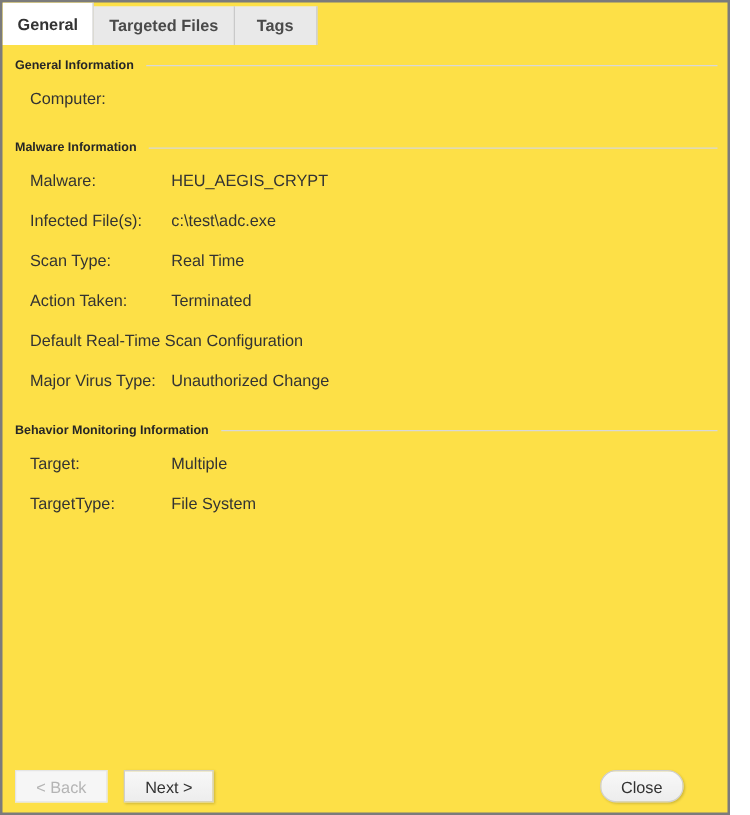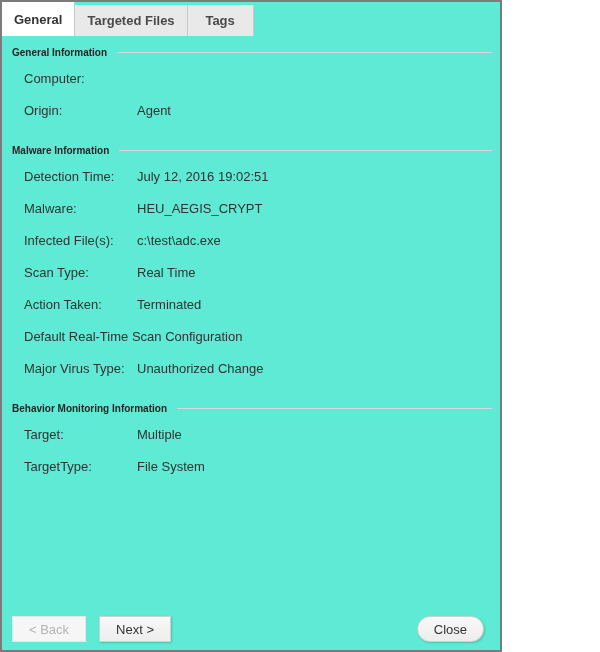--- a/index.html
+++ b/index.html
@@ -1,21 +1,21 @@
 <!DOCTYPE html>
 <html><head>
 <meta charset="utf-8">
 <style>
   html,body { margin:0; padding:0; background:#fff; }
   .dialog {
     position:relative;
-    width:502px; height:652px;
+    width:584px; height:652px;
     box-sizing:border-box;
     border:2px solid #7b7b7b;
-    background:#5eead4;
+    background:#fde047;
     font-family:"Liberation Sans","DejaVu Sans",sans-serif;
     color:#333;
     overflow:hidden;
   }
   
   .tabbar { display:flex; height:34px; }
   .tab {
     display:flex; align-items:center; justify-content:center;
     min-width:66px; padding:0 12px; box-sizing:border-box;
     font-size:13px; font-weight:bold; color:#4a4a4a;
@@ -41,21 +41,21 @@
   .row .value { color:#333; display:flex; align-items:center; }
   a.link { color:#3a6eb5; text-decoration:none; cursor:pointer; }
   .redacted {
     display:inline-block; width:128px; height:16px; margin-right:7px;
     border-radius:2px;
     background:repeating-linear-gradient(90deg,#d8d8d8 0 12px,#efefef 12px 24px);
     filter:blur(2px);
   }
   
   .footer {
-    position:absolute; left:10px; right:16px; bottom:8px;
+    position:absolute; left:10px; right:35px; bottom:8px;
     display:flex; align-items:center;
   }
   .btn {
     height:26px; padding:0 16px;
     font-size:13px; font-family:inherit; color:#333;
     background:linear-gradient(#f8f8f8,#ededed);
     border:1px solid #cfcfcf;
     box-shadow:1px 1px 2px rgba(0,0,0,0.18);
     cursor:pointer; white-space:nowrap;
   }
@@ -84,31 +84,23 @@
   </div>
 
   <div class="content">
 
     <div class="section-heading first">
       <span>General Information</span>
     </div>
     <div class="row">
       <span class="label">Computer:</span>
     </div>
-    <div class="row">
-      <span class="label">Origin:</span>
-      <span class="value">Agent</span>
-    </div>
 
     <div class="section-heading">
       <span>Malware Information</span>
-    </div>
-    <div class="row">
-      <span class="label">Detection Time:</span>
-      <span class="value">July 12, 2016 19:02:51</span>
     </div>
     <div class="row">
       <span class="label">Malware:</span>
       <span class="value">HEU_AEGIS_CRYPT</span>
     </div>
     <div class="row">
       <span class="label">Infected File(s):</span>
       <span class="value">c:\test\adc.exe</span>
     </div>
     <div class="row">

